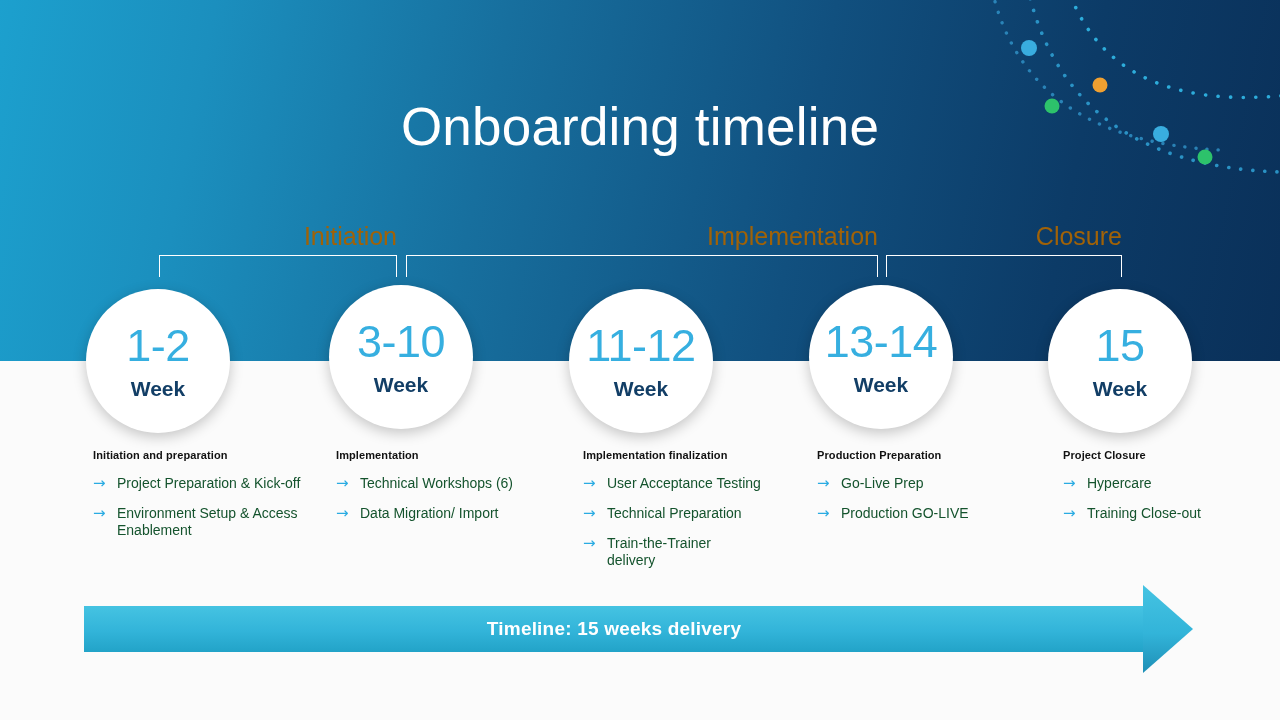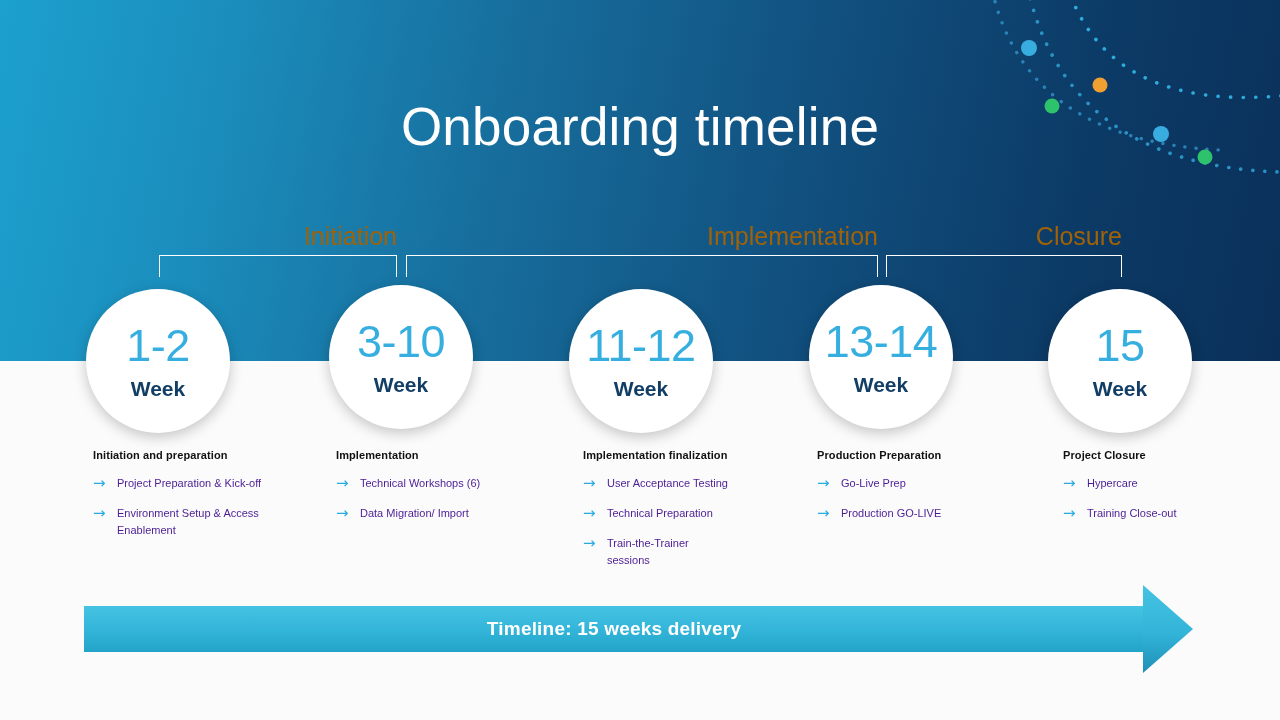--- a/index.html
+++ b/index.html
@@ -71,21 +71,21 @@
     letter-spacing:0.1px;
   }
   .task{
     display:flex;align-items:flex-start;margin-bottom:13px;
   }
   .task .arrow{
     color:#29ABE2;font-size:15px;line-height:17px;width:24px;flex:0 0 24px;
     font-family:"DejaVu Sans", sans-serif;
   }
   .task .txt{
-    color:#4c1d95;font-size:11px;line-height:17px;
+    color:#14532d;font-size:14px;line-height:17px;
   }
 
   
   #banner{
     position:absolute;left:84px;top:606px;width:1060px;height:46px;
     background:linear-gradient(180deg,#45C3E2 0%,#32B4D9 55%,#22A3C8 100%);
   }
   #bannerlabel{
     position:absolute;left:84px;top:606px;width:1060px;height:46px;
     display:flex;align-items:center;justify-content:center;
@@ -180,21 +180,21 @@
     <div class="task">
       <span class="arrow">→</span>
       <span class="txt">User Acceptance Testing</span>
     </div>
     <div class="task">
       <span class="arrow">→</span>
       <span class="txt">Technical Preparation</span>
     </div>
     <div class="task">
       <span class="arrow">→</span>
-      <span class="txt" style="display:inline-block;width:110px;">Train-the-Trainer sessions</span>
+      <span class="txt" style="display:inline-block;width:110px;">Train-the-Trainer delivery</span>
     </div>
   </div>
 
   <div class="col" style="left:817px;width:228px;">
     <h3>Production Preparation</h3>
     <div class="task">
       <span class="arrow">→</span>
       <span class="txt">Go-Live Prep</span>
     </div>
     <div class="task">

